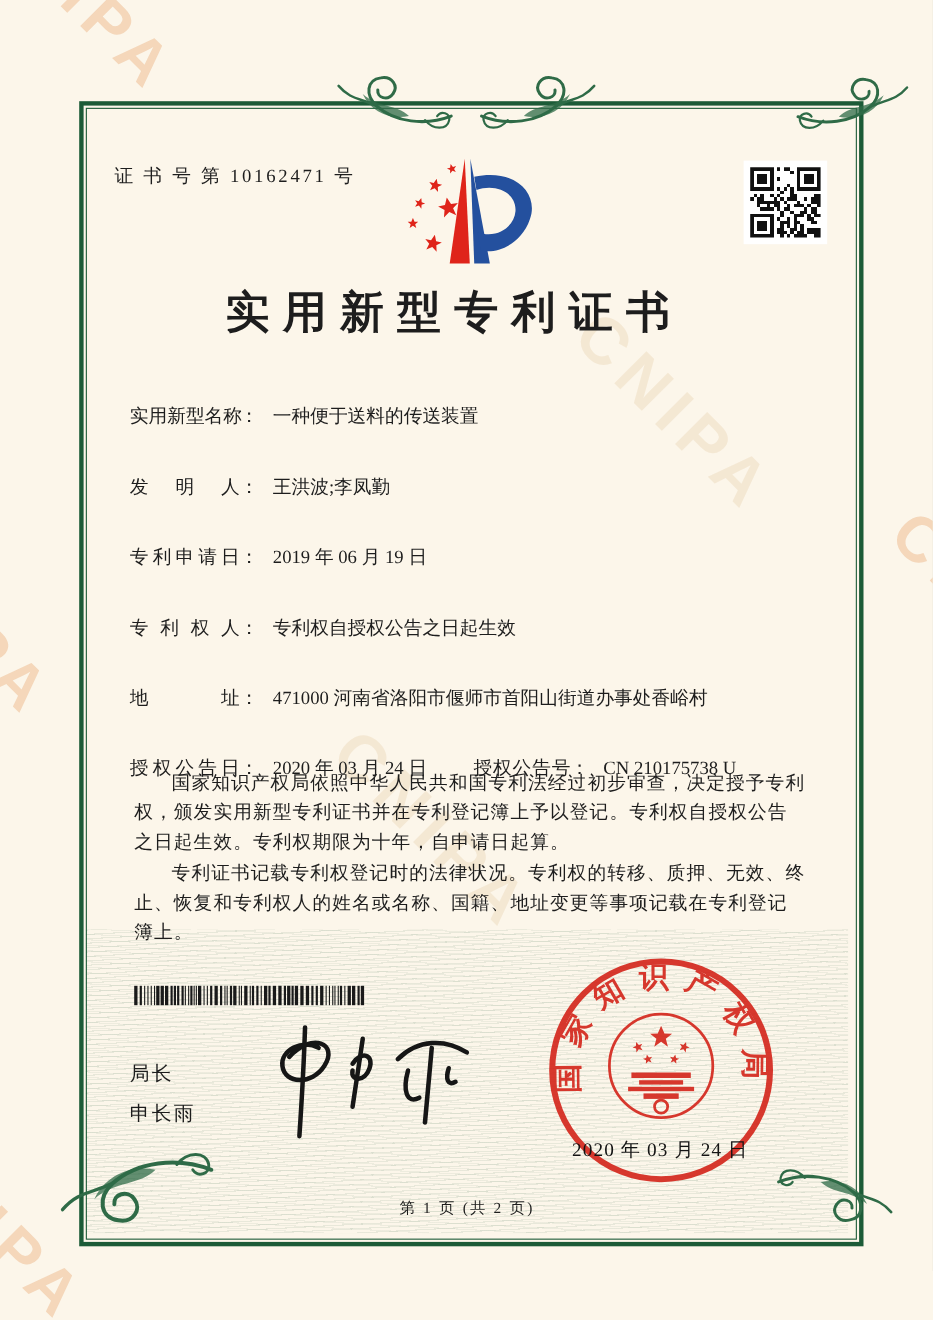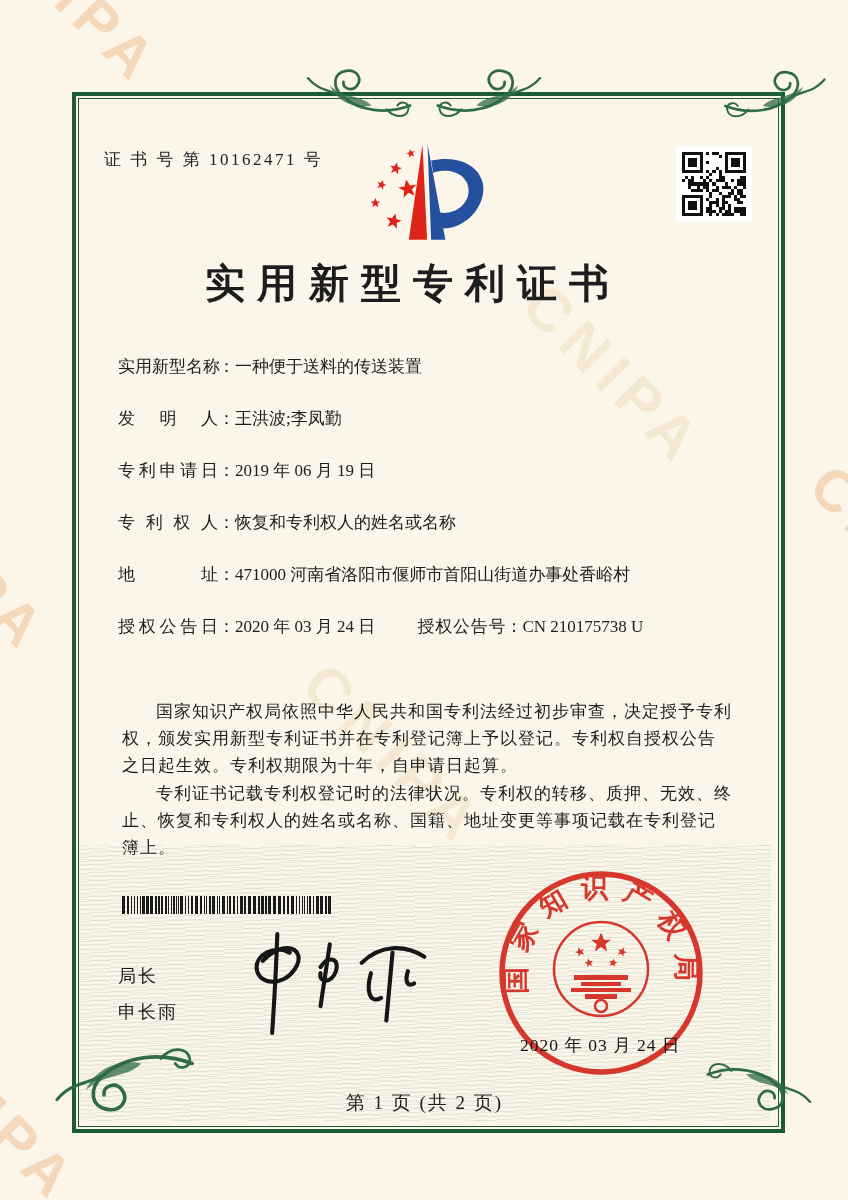--- a/index.html
+++ b/index.html
@@ -22,33 +22,33 @@
   
   .cert-no{position:absolute;left:104px;top:148px;font-size:17px;letter-spacing:2.5px;z-index:4;}
   .logo{position:absolute;left:346px;top:134px;width:152px;height:114px;z-index:4;}
   .qr-box{position:absolute;left:676px;top:146px;width:76px;height:76px;background:#ffffff;z-index:4;
           display:flex;align-items:center;justify-content:center;}
   .title{position:absolute;left:72px;top:256px;width:682px;text-align:center;font-size:40px;font-weight:bold;
          letter-spacing:12px;z-index:4;}
   .fields{position:absolute;left:118px;top:356px;width:616px;display:flex;flex-direction:column;row-gap:30px;
           font-size:17px;z-index:4;}
   .frow{line-height:22px;white-space:nowrap;}
-  .flabel{display:inline-block;width:100px;text-align:justify;text-align-last:justify;}
-  .fvalue{}
+  .flabel{display:inline-block;width:100px;text-align:justify;text-align-last:justify;margin-top:12px;}
+  .fvalue{margin-left:13px;}
   .pair2{margin-left:38px;}
   .body-text{position:absolute;left:118px;top:698px;width:614px;font-size:17px;line-height:27px;
              letter-spacing:1px;z-index:4;}
   .body-text p{margin:0 0 1px 4px;text-indent:2em;}
   .barcode{position:absolute;left:120px;top:896px;z-index:4;}
   .sig-title{position:absolute;left:118px;top:964px;font-size:18px;letter-spacing:2px;z-index:4;}
   .sig-name{position:absolute;left:118px;top:1000px;font-size:18px;letter-spacing:2px;z-index:4;}
   .handwriting{position:absolute;left:224px;top:930px;width:228px;height:108px;z-index:4;}
   .seal{position:absolute;left:494px;top:866px;width:214px;height:214px;z-index:4;opacity:0.92;}
   .seal-date{position:absolute;left:520px;top:1033px;font-size:17.5px;letter-spacing:1px;color:#141414;z-index:5;}
-  .page-info{position:absolute;left:72px;top:1090px;width:705px;text-align:center;font-size:19px;
+  .page-info{position:absolute;left:72px;top:1090px;width:705px;text-align:center;font-size:14px;
              letter-spacing:2px;z-index:4;}
   .note{position:absolute;left:50%;top:1134px;transform:translateX(-50%);background:#fffdf6;
         padding:9px 28px;font-size:16px;letter-spacing:3px;z-index:4;}
 </style>
 </head>
 <body>
 
 <div class="page">
 
   <span class="wm wm-strong" style="left:-38px;top:-38px;">CNIPA</span>
@@ -343,21 +343,21 @@
     <div class="frow">
       <span class="flabel">实用新型名称</span><span>：</span><span class="fvalue">一种便于送料的传送装置</span>
     </div>
     <div class="frow">
       <span class="flabel">发明人</span><span>：</span><span class="fvalue">王洪波;李凤勤</span>
     </div>
     <div class="frow">
       <span class="flabel">专利申请日</span><span>：</span><span class="fvalue">2019 年 06 月 19 日</span>
     </div>
     <div class="frow">
-      <span class="flabel">专利权人</span><span>：</span><span class="fvalue">恢复和专利权人的姓名或名称</span>
+      <span class="flabel">专利权人</span><span>：</span><span class="fvalue">专利权自授权公告之日起生效</span>
     </div>
     <div class="frow">
       <span class="flabel">地址</span><span>：</span><span class="fvalue">471000 河南省洛阳市偃师市首阳山街道办事处香峪村</span>
     </div>
     <div class="frow">
       <span class="flabel">授权公告日</span><span>：</span><span class="fvalue">2020 年 03 月 24 日</span>
       <span class="pair2"><span class="flabel" style="width:88px">授权公告号</span><span>：</span><span class="fvalue">CN 210175738 U</span></span>
     </div>
   </div>
 

